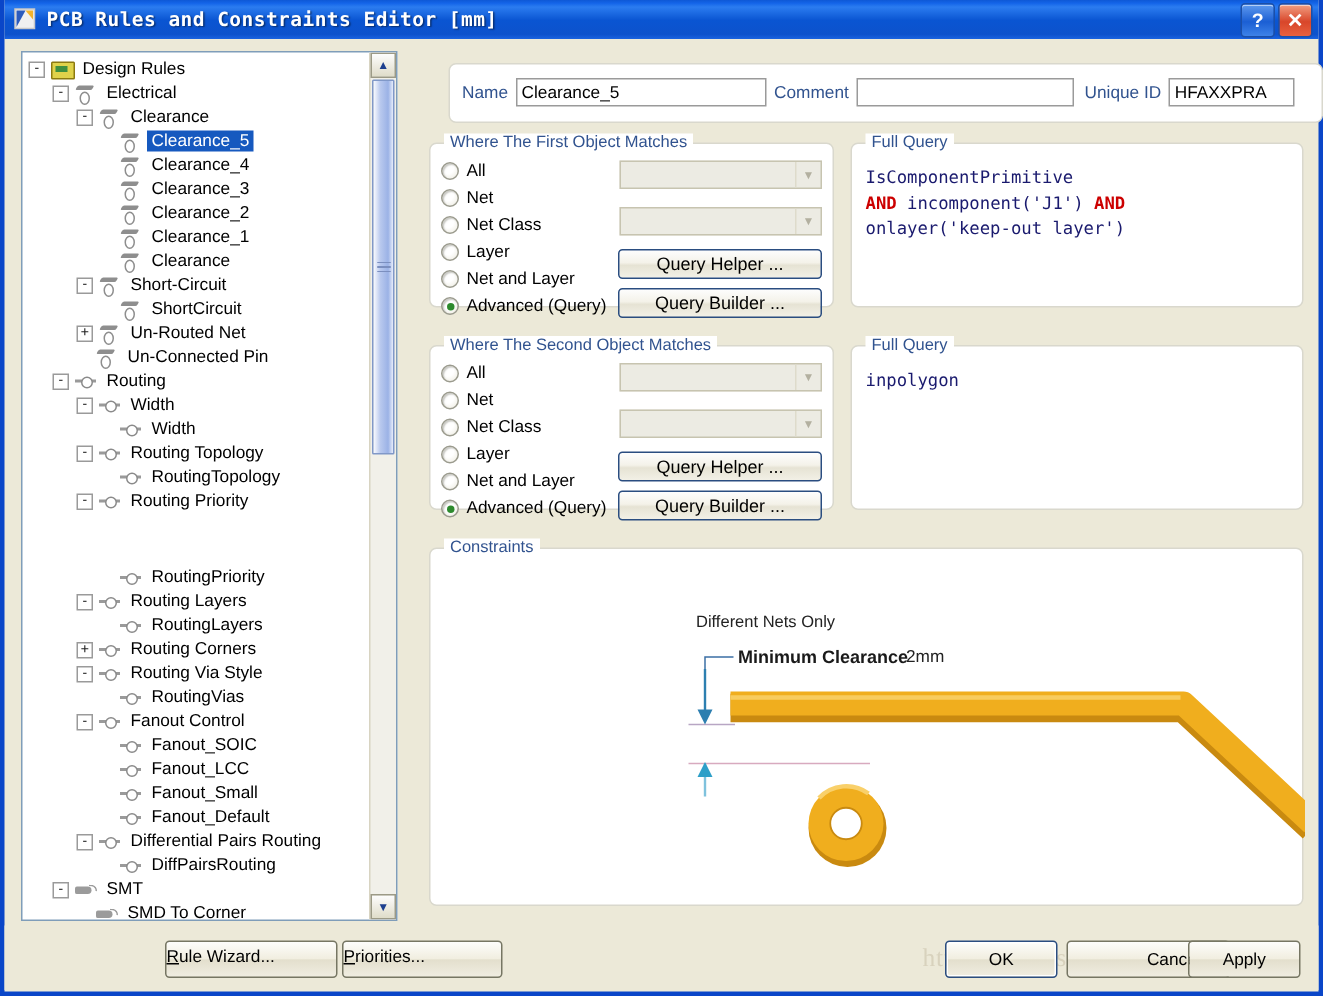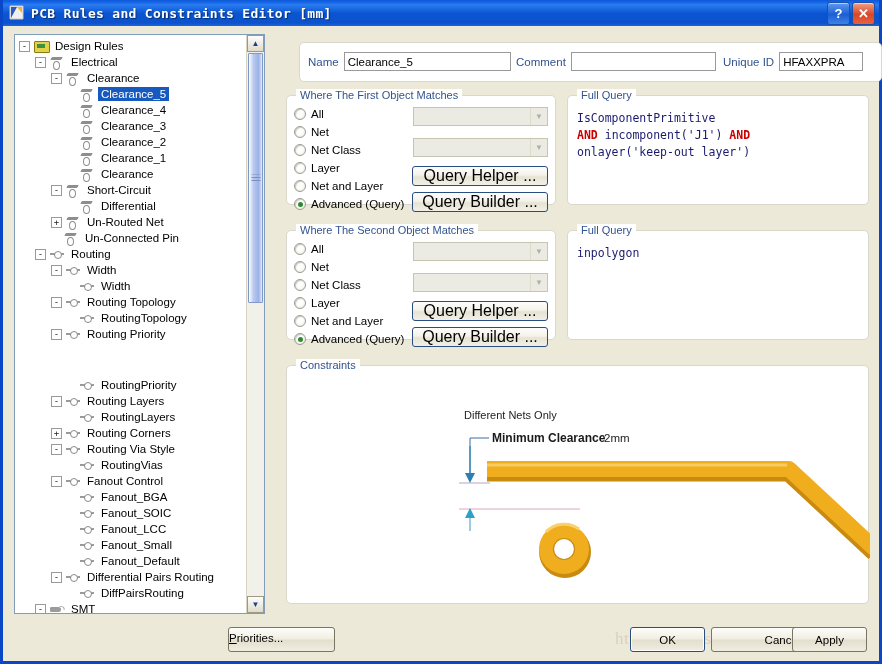--- a/index.html
+++ b/index.html
@@ -116,21 +116,21 @@
     background:#ecebe3;display:flex;align-items:center;justify-content:flex-end;
   }
   .combo .arrow{
     width:16px;height:100%;display:flex;align-items:center;justify-content:center;
     color:#b3b0a0;font-size:8px;border-left:1px solid #dedbcb;
   }
 
   .btn{
     box-sizing:border-box;border:1px solid #2a4d80;border-radius:3px;
     background:linear-gradient(to bottom,#fdfdfd 0%,#f4f2e9 45%,#e6e3d4 55%,#f2f0e6 100%);
-    font-size:16px;color:#000;display:flex;align-items:center;justify-content:center;
+    font-size:12px;color:#000;display:flex;align-items:center;justify-content:center;
     font-family:"Liberation Sans",sans-serif;
   }
   .qbtn{position:absolute;height:20px;width:136px;}
 
   
   .qtext{
     position:absolute;left:9px;top:14px;right:6px;
     font-family:"DejaVu Sans Mono","Liberation Mono",monospace;font-size:11.5px;
     color:#1a1a6e;line-height:17px;white-space:pre-wrap;word-break:break-word;
   }
@@ -229,21 +229,21 @@
             <span class="tlabel">Clearance</span>
           </div>
           <div class="tnode" style="padding-left: 32px;">
             <span class="expander">-</span>
             <span class="ico ico-elec"></span>
             <span class="tlabel">Short-Circuit</span>
           </div>
           <div class="tnode" style="padding-left: 48px;">
             <span class="expander none"></span>
             <span class="ico ico-elec"></span>
-            <span class="tlabel">Differential</span>
+            <span class="tlabel">ShortCircuit</span>
           </div>
           <div class="tnode" style="padding-left: 32px;">
             <span class="expander">+</span>
             <span class="ico ico-elec"></span>
             <span class="tlabel">Un-Routed Net</span>
           </div>
           <div class="tnode" style="padding-left: 32px;">
             <span class="expander none"></span>
             <span class="ico ico-elec"></span>
             <span class="tlabel">Un-Connected Pin</span>
@@ -305,25 +305,20 @@
           </div>
           <div class="tnode" style="padding-left: 48px; text-align: right;">
             <span class="expander none"></span>
             <span class="ico ico-route"></span>
             <span class="tlabel">RoutingVias</span>
           </div>
           <div class="tnode" style="padding-left: 32px;">
             <span class="expander">-</span>
             <span class="ico ico-route"></span>
             <span class="tlabel">Fanout Control</span>
-          </div>
-          <div class="tnode" style="padding-left: 48px;">
-            <span class="expander none"></span>
-            <span class="ico ico-route"></span>
-            <span class="tlabel">Fanout_BGA</span>
           </div>
           <div class="tnode" style="padding-left: 48px;">
             <span class="expander none"></span>
             <span class="ico ico-route"></span>
             <span class="tlabel">Fanout_SOIC</span>
           </div>
           <div class="tnode" style="padding-left: 48px;">
             <span class="expander none"></span>
             <span class="ico ico-route"></span>
             <span class="tlabel">Fanout_LCC</span>
@@ -519,20 +514,23 @@
             <circle cx="277" cy="183" r="10.5" fill="none" stroke="#c98a10" stroke-width="1.2"></circle>
             <path d="M259 166 A25 25 0 0 1 292 163" fill="none" stroke="#f9d06a" stroke-width="3"></path>
           </svg>
         </div>
       </div>
 
     </div>
 
     <div class="footer">
       <div class="watermark">http://blog.csdn.net/wzw1734</div>
+      <div class="fbtn plain" style="left:107px;width:113px;">
+        <span style="font-size:11.5px;"><span class="uline">R</span><span id="rw-rest">ule Wizard...</span></span>
+      </div>
       <div class="fbtn plain" style="left:225px;width:105px;">
         <span style="font-size:11.5px;"><span class="uline">P</span><span id="pr-rest">riorities...</span></span>
       </div>
       <div class="fbtn focus" style="left:627px;width:73px;display:flex;align-items:center;justify-content:center;font-size:11.5px;">OK</div>
       <div class="fbtn plain" style="left:708px;width:73px;display:flex;align-items:center;justify-content:center;font-size:11.5px;padding-left:34px;">Cancel</div>
       <div class="fbtn plain" style="left:789px;width:73px;display:flex;align-items:center;justify-content:center;font-size:11.5px;">Apply</div>
     </div>
 
   </div>
 </div>

